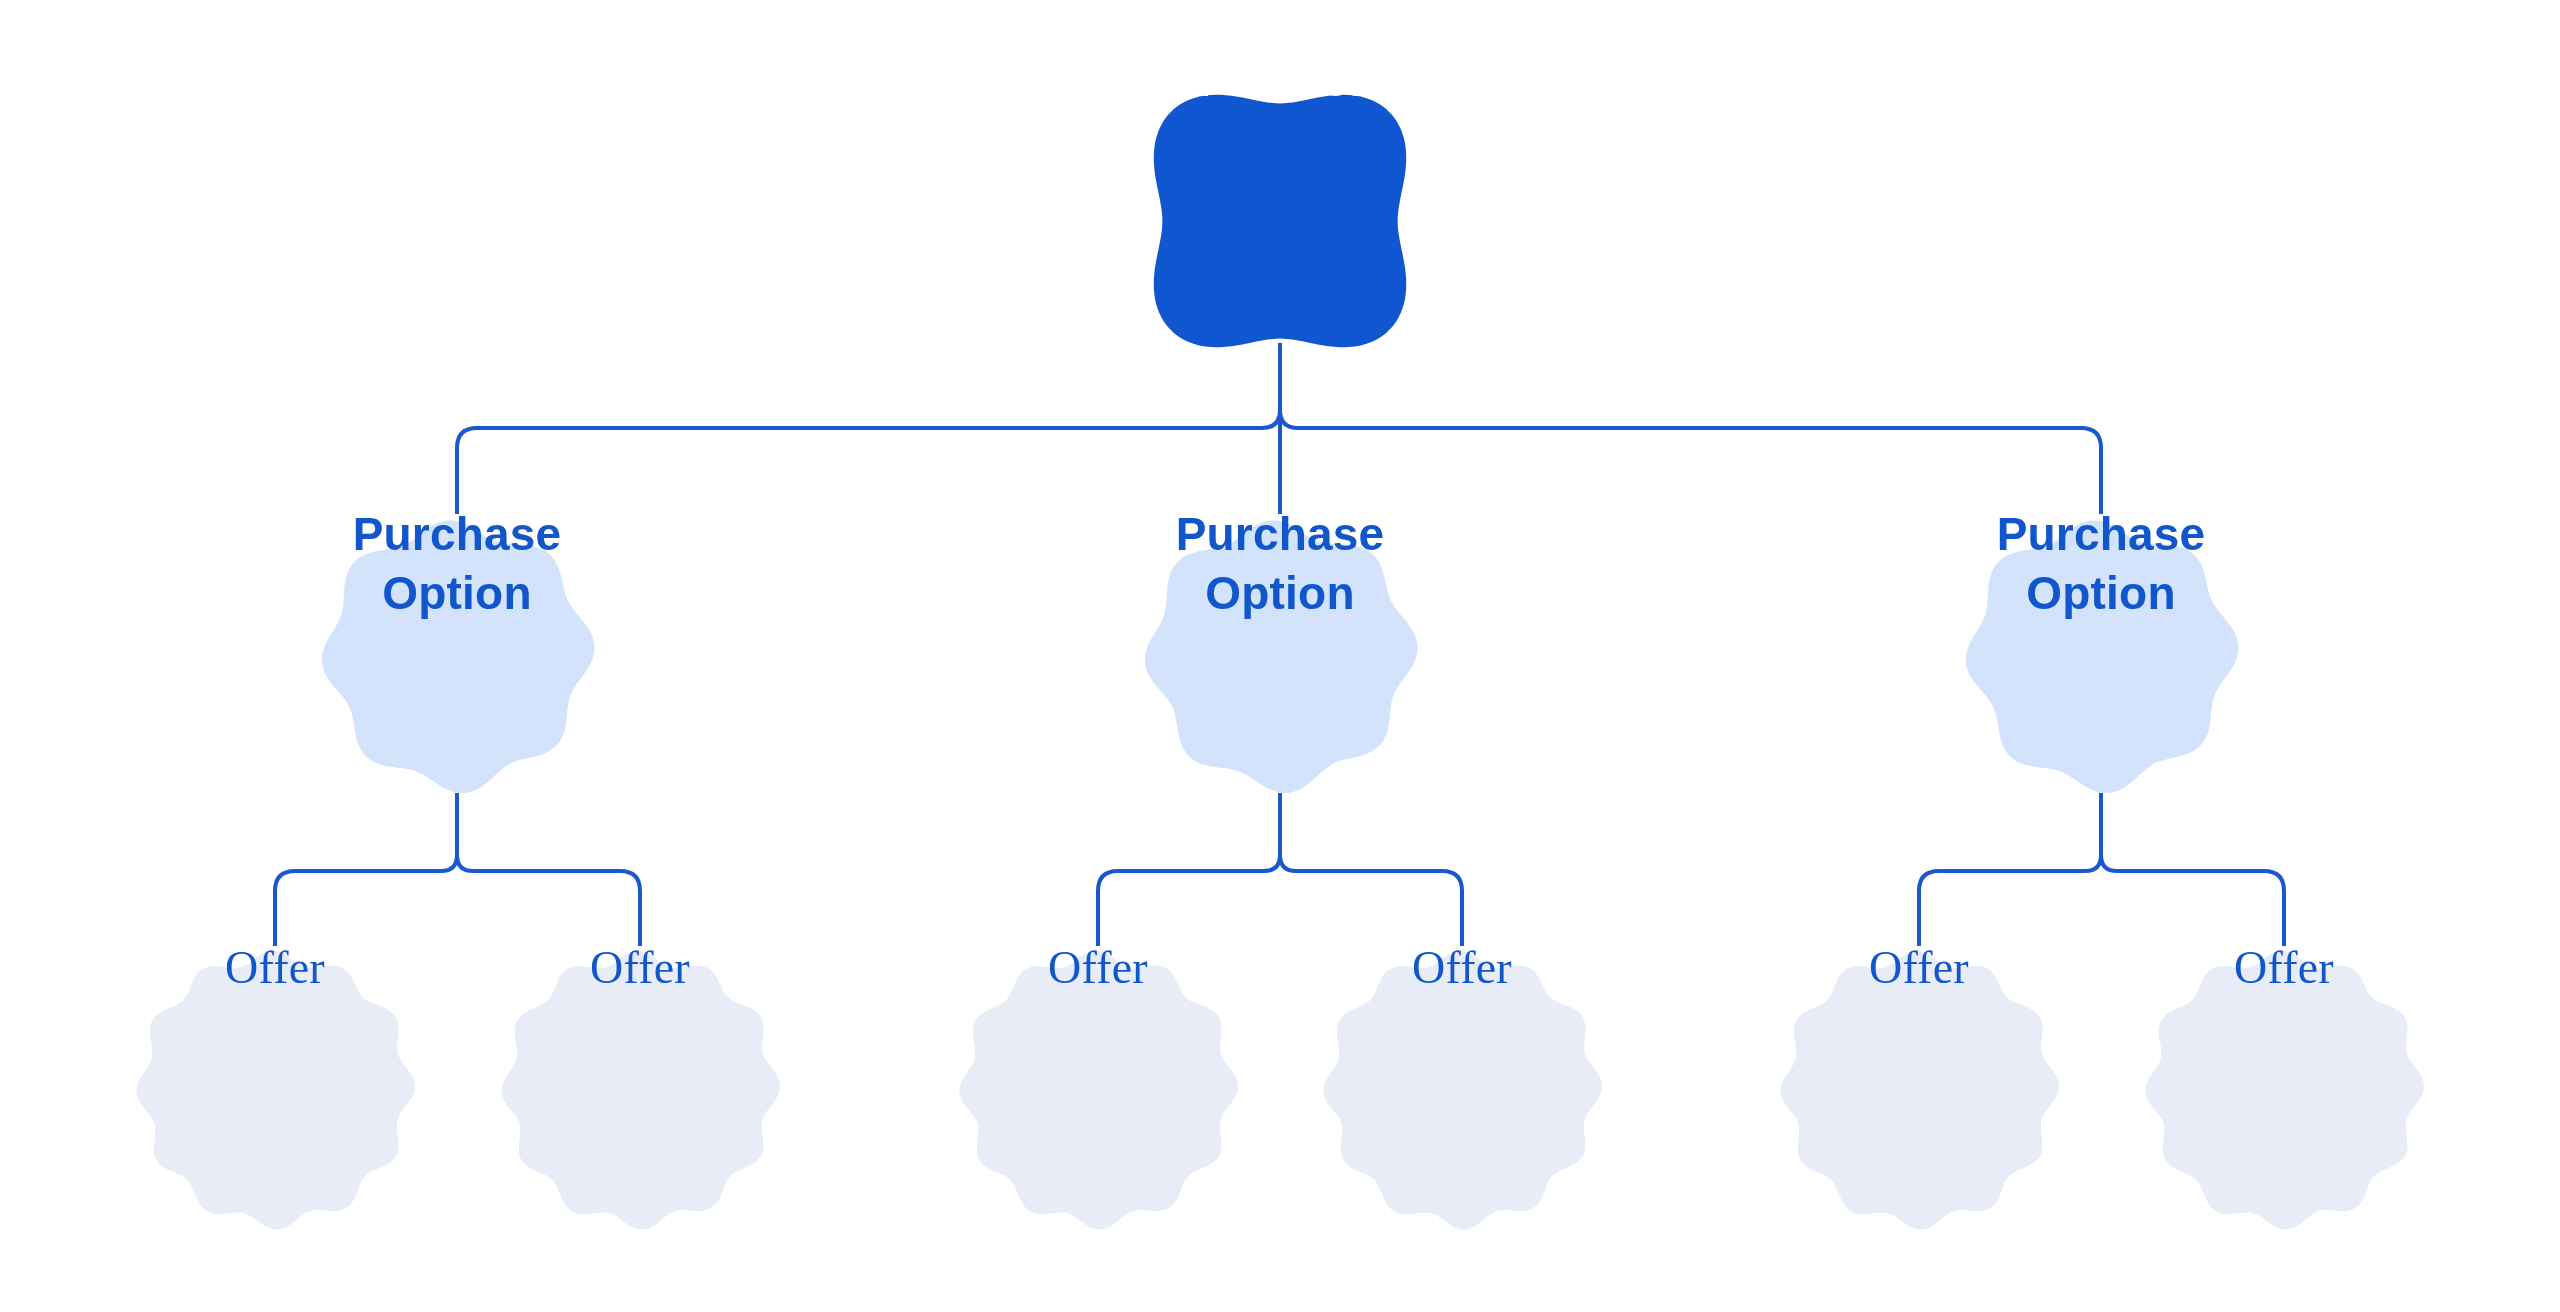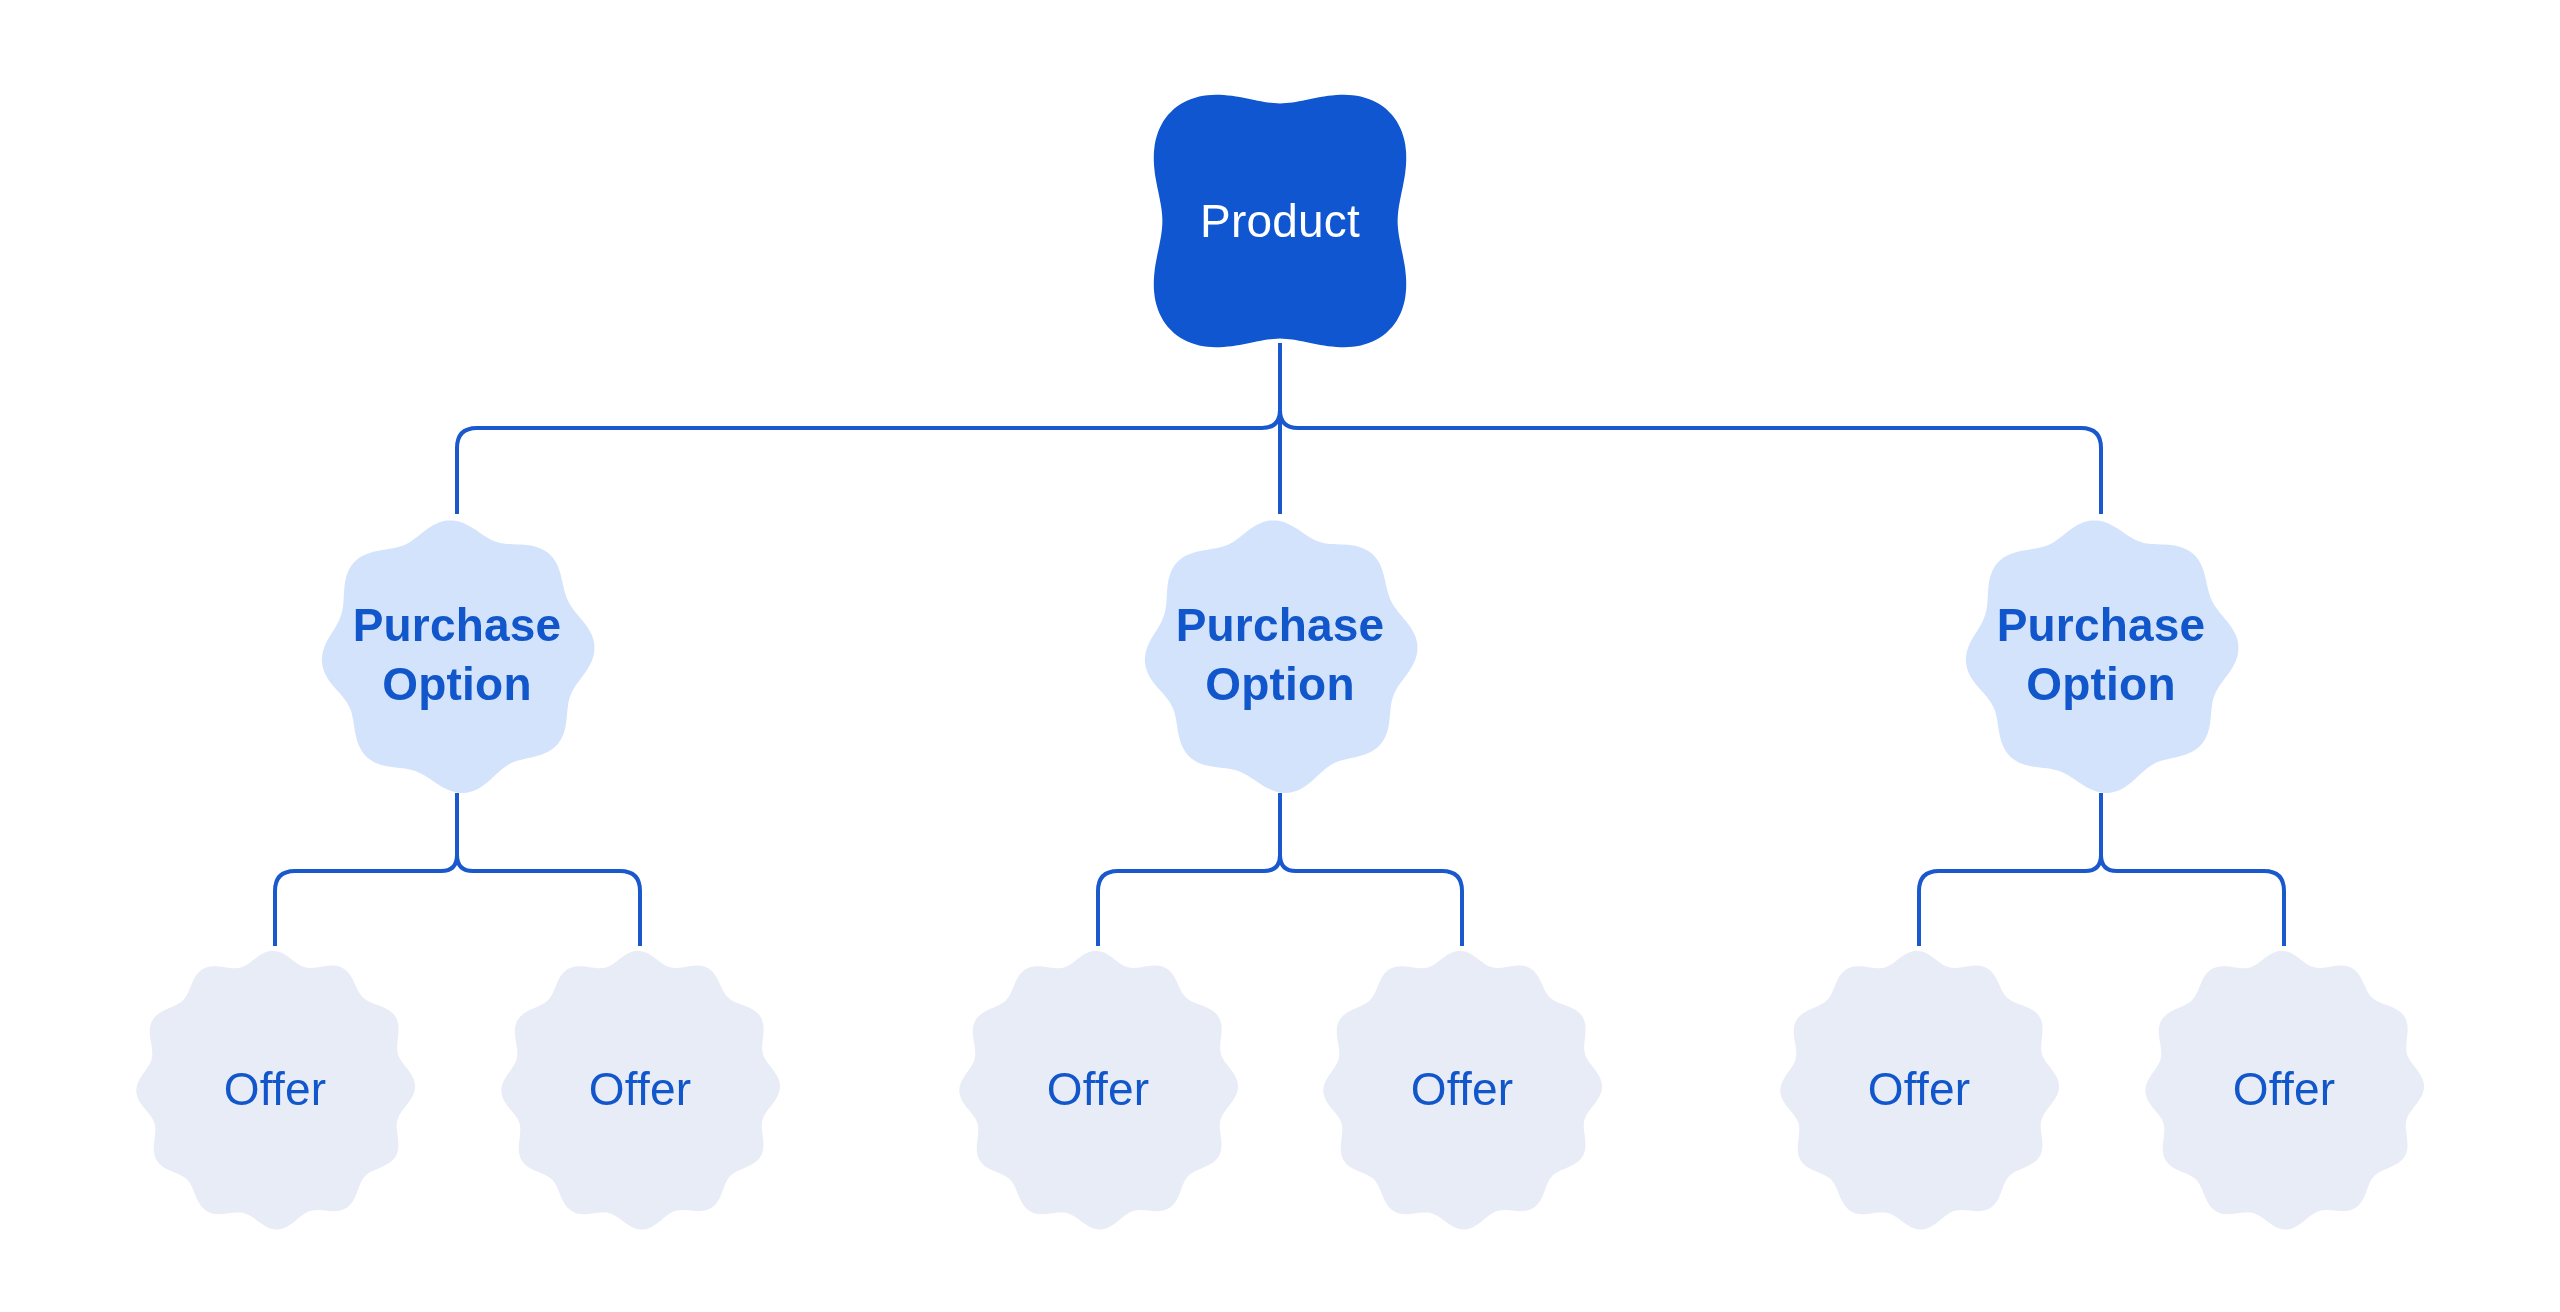--- a/index.html
+++ b/index.html
@@ -23,35 +23,35 @@
   }
   .node {
     position: absolute;
     transform: translate(-50%, -50%);
   }
   .node svg { display: block; }
   .node .label {
     position: absolute;
     inset: 0;
     display: flex;
-    align-items: center;
+    align-items: flex-start;
     justify-content: center;
     text-align: center;
     font-size: 46px;
     font-weight: 500;
     line-height: 1.28;
     letter-spacing: 0.2px;
   }
   .node-product .blob  { fill: var(--product_fill, #0f56d0); }
   .node-product .label { color: var(--product_text, #ffffff); }
   .node-purchase .blob  { fill: var(--purchase_fill, #d3e3fc); }
   .node-purchase .label { color: var(--text_blue, #1156cb); font-weight: bold; }
   .node-purchase .label span { display: inline-block; max-width: 230px; }
   .node-offer .blob  { fill: var(--offer_fill, #e8ecf6); }
-  .node-offer .label { color: var(--text_blue, #1156cb); }
+  .node-offer .label { color: var(--text_blue, #1156cb); font-family: Liberation Serif, serif; }
 </style>
 </head>
 <body>
 
 <div id="canvas">
 
   <svg id="connectors" viewBox="0 0 2560 1312">
 
     <path d="M1280 343 L1280 410 Q1280 428 1262 428 L477 428 Q457 428 457 448 L457 514"></path>
     <path d="M1280 343 L1280 410 Q1280 428 1298 428 L2081 428 Q2101 428 2101 448 L2101 514"></path>

